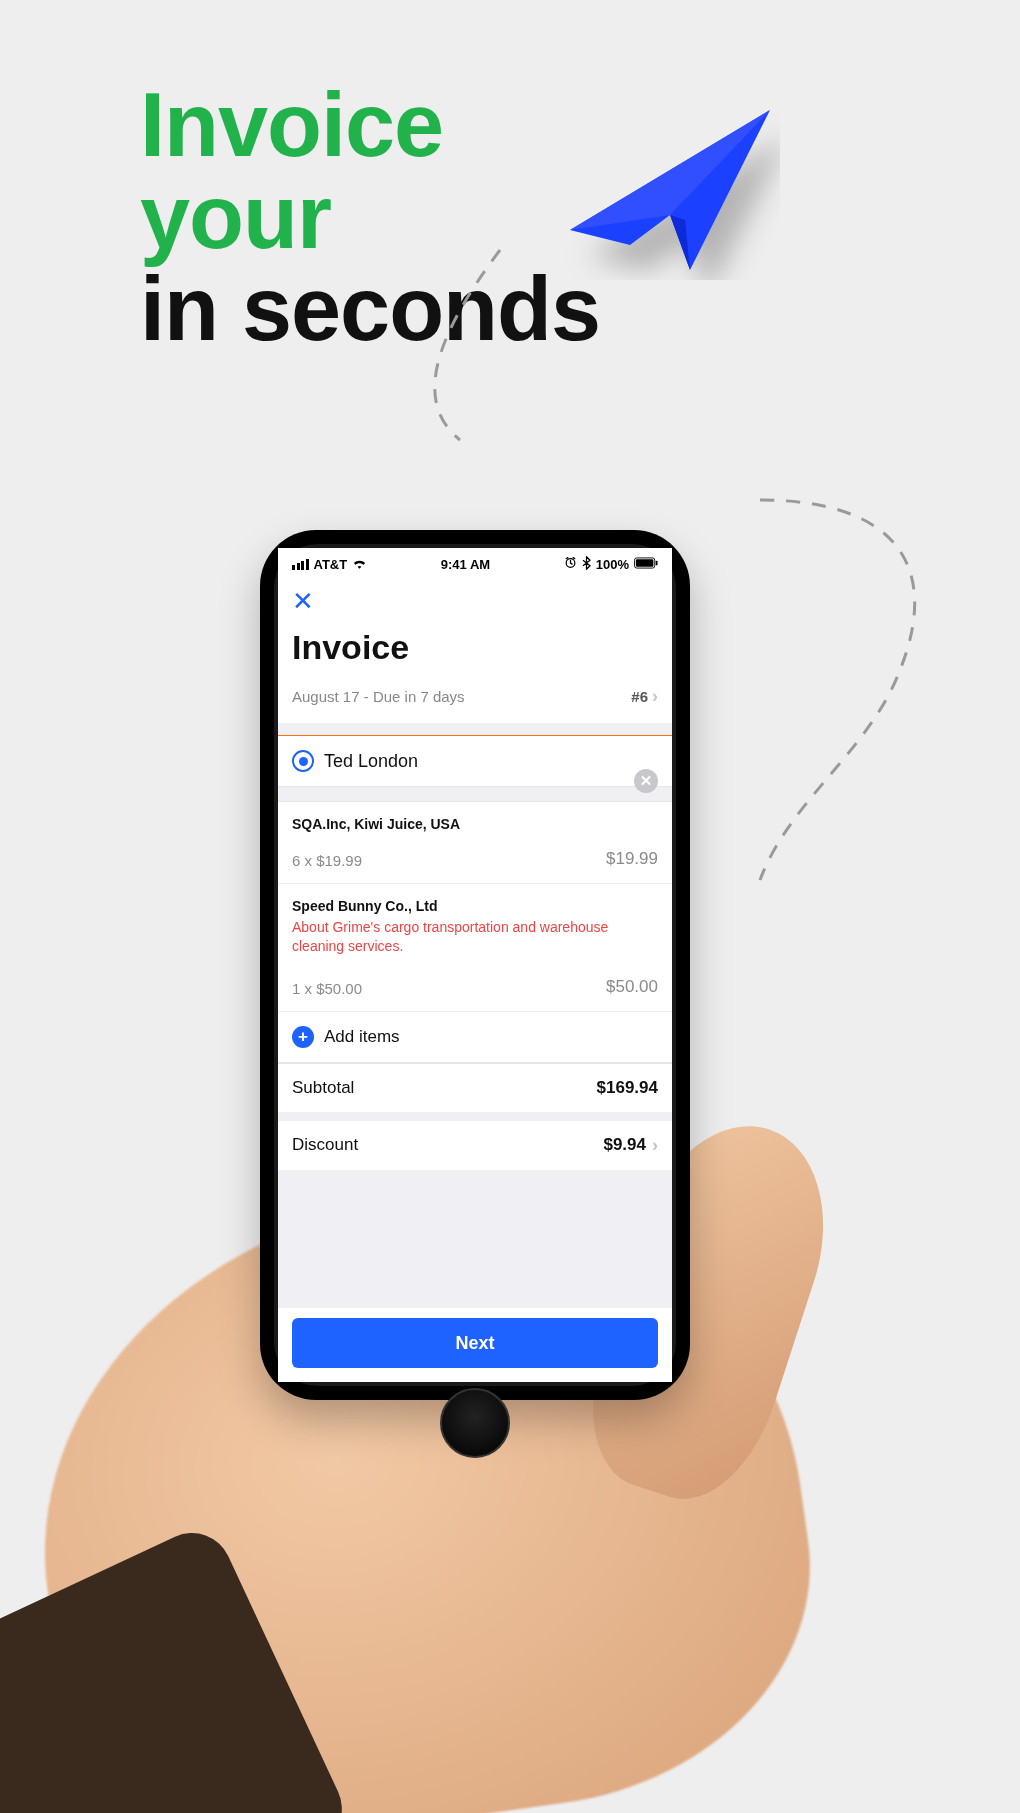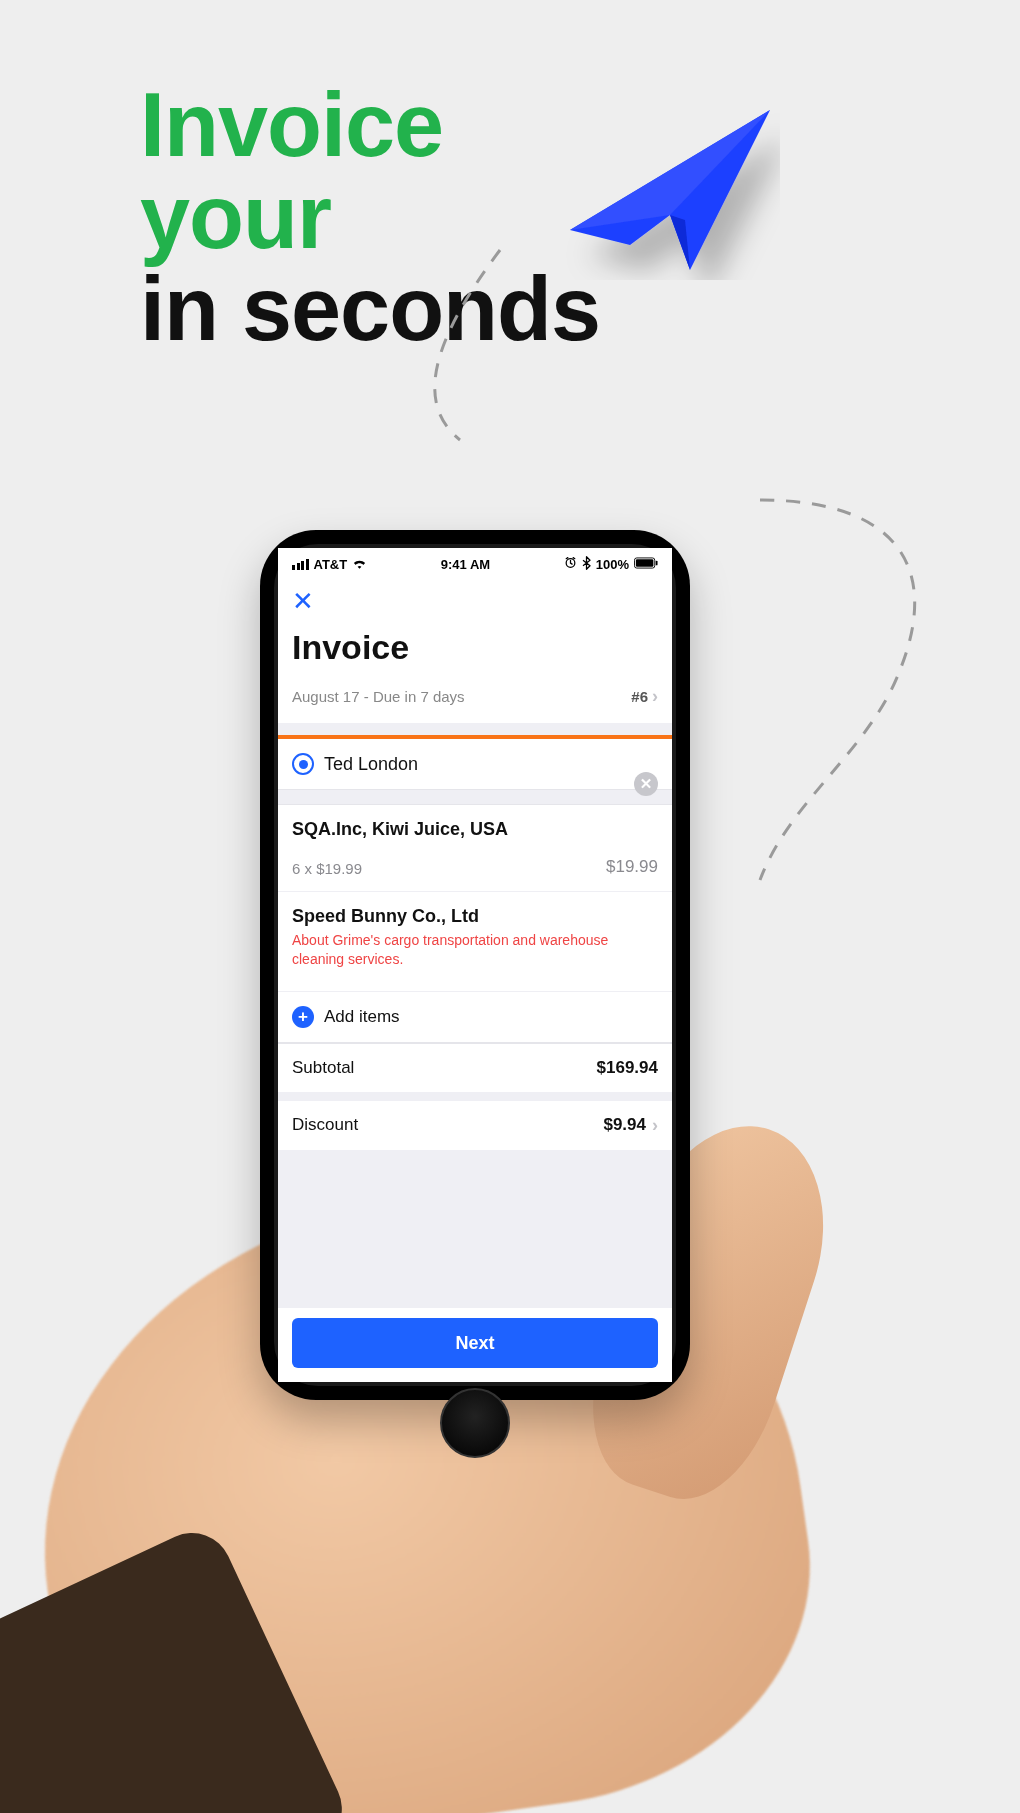--- a/index.html
+++ b/index.html
@@ -112,42 +112,42 @@
 
   .header { background:#fff; padding: 14px 14px 16px 14px; }
   .header h1 { font-size: 34px; font-weight: 700; color:#111; margin-bottom:4px;}
   .header-sub { display:flex; justify-content:space-between; align-items:center; color:#888; font-size:15px;margin-top:19px;}
   .inv-num { color:#555; font-weight:600; display:flex; align-items:center; gap:4px;}
   .chev { color:#c4c4c9; font-size:18px; }
 
   .customer {
     margin-top:12px;
     background:#fff;
-    border-top:4px solid #f97316;
+    border-top:1px solid #f97316;
     border-bottom:1px solid #e5e5ea;
     padding: 14px 14px;
     display:flex; align-items:center; gap:10px;
     position:relative;
   }
   .avatar-ic {
     width:22px;height:22px;border:2px solid #1e62ff;border-radius:50%;
     display:flex;align-items:center;justify-content:center;
   }
   .avatar-ic::after{content:"";width:9px;height:9px;border-radius:50%;background:#1e62ff;}
   .customer-name{font-size:18px;color:#111;}
   .clear-btn{
     position:absolute; right:14px; top:50%; transform: translateY(8px);
     width:24px;height:24px;border-radius:50%;background:#c7c7cc;color:#fff;
     display:flex;align-items:center;justify-content:center;font-size:15px;font-weight:700;
   }
 
   .items { margin-top:14px; background:#fff; border-top:1px solid #e5e5ea; border-bottom:1px solid #e5e5ea;}
   .item { padding:14px 14px; border-bottom:1px solid #efeff4;}
   .item:last-of-type{border-bottom:none;}
-  .item-title{font-size:18px;font-weight:700;color:#111;margin-bottom:4px;}
+  .item-title{font-size:14px;font-weight:700;color:#111;margin-bottom:4px;}
   .item-desc{font-size:14px;color:#ef4444;line-height:1.35;margin-bottom:8px;}
   .item-qty{font-size:15px;color:#8a8a8f;}
   .item-price{font-size:17px;color:#8a8a8f;text-align:right;margin-top:13px;}
   .item-flex{display:flex;justify-content:space-between;align-items:flex-end;}
 
   .add-items{
     display:flex;align-items:center;gap:10px;padding:14px 14px;
     color:#111;font-size:17px;
   }
   .plus-ic{width:22px;height:22px;border-radius:50%;background:#1e62ff;color:#fff;display:flex;align-items:center;justify-content:center;font-weight:800;font-size:17px;}
@@ -298,20 +298,24 @@
           <div class="item">
             <div class="item-title">SQA.Inc, Kiwi Juice, USA</div>
             <div class="item-flex">
               <div class="item-qty">6 x $19.99</div>
               <div class="item-price">$19.99</div>
             </div>
           </div>
           <div class="item">
             <div class="item-title">Speed Bunny Co., Ltd</div>
             <div class="item-desc">About Grime's cargo transportation and warehouse cleaning services.</div>
+            <div class="item-flex">
+              <div class="item-qty">1 x $50.00</div>
+              <div class="item-price">$50.00</div>
+            </div>
           </div>
           <div class="add-items">
             <span class="plus-ic">+</span>
             <span>Add items</span>
           </div>
         </div>
 
         <div class="totals">
           <div class="trow">
             <span class="label">Subtotal</span>

